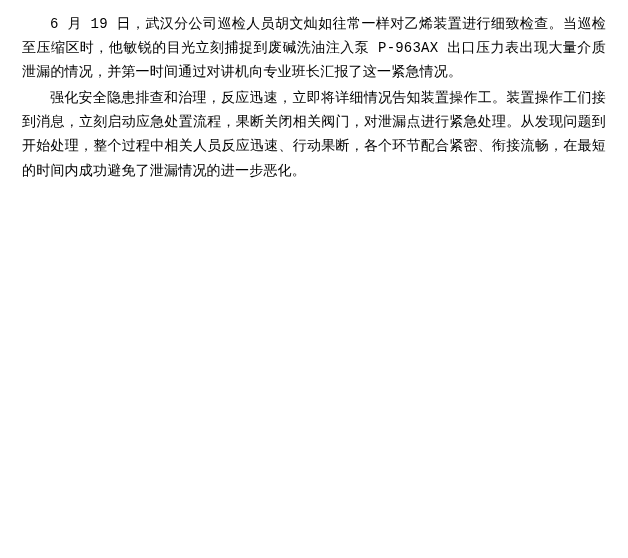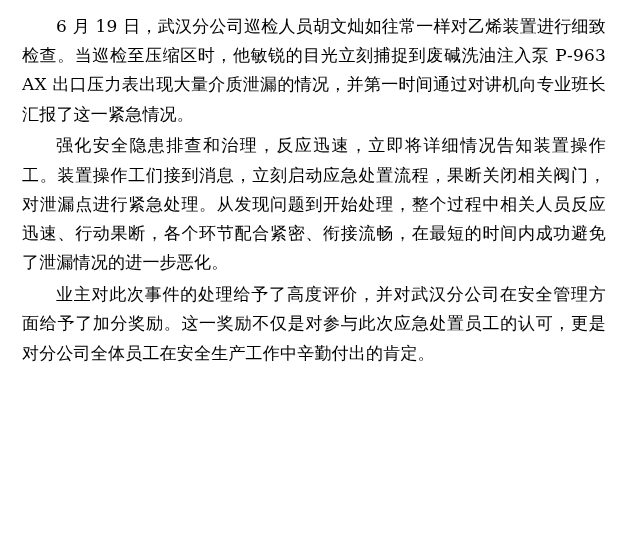--- a/index.html
+++ b/index.html
@@ -16,29 +16,29 @@
   }
   #page {
     box-sizing: border-box;
     width: 628px;
     height: 558px;
     padding: 12px 22px 0 22px;
     background: #ffffff;
   }
   .para {
     margin: 0 0 0.15em 0;
-    font-size: 17px;
+    font-size: 14px;
     line-height: 1.72;
     text-indent: 2em;
     text-align: justify;
     text-justify: inter-ideograph;
     letter-spacing: 0.2px;
     word-break: break-all;
+    font-family: Liberation Mono, monospace;
   }
 </style>
 </head>
 <body>
 
 <div id="page">
   <p class="para">6 月 19 日，武汉分公司巡检人员胡文灿如往常一样对乙烯装置进行细致检查。当巡检至压缩区时，他敏锐的目光立刻捕捉到废碱洗油注入泵 P‑963AX 出口压力表出现大量介质泄漏的情况，并第一时间通过对讲机向专业班长汇报了这一紧急情况。</p>
   <p class="para">强化安全隐患排查和治理，反应迅速，立即将详细情况告知装置操作工。装置操作工们接到消息，立刻启动应急处置流程，果断关闭相关阀门，对泄漏点进行紧急处理。从发现问题到开始处理，整个过程中相关人员反应迅速、行动果断，各个环节配合紧密、衔接流畅，在最短的时间内成功避免了泄漏情况的进一步恶化。</p>
-  <p class="para">业主对此次事件的处理给予了高度评价，并对武汉分公司在安全管理方面给予了加分奖励。这一奖励不仅是对参与此次应急处置员工的认可，更是对分公司全体员工在安全生产工作中辛勤付出的肯定。</p>
 </div>
 
 </body></html>

